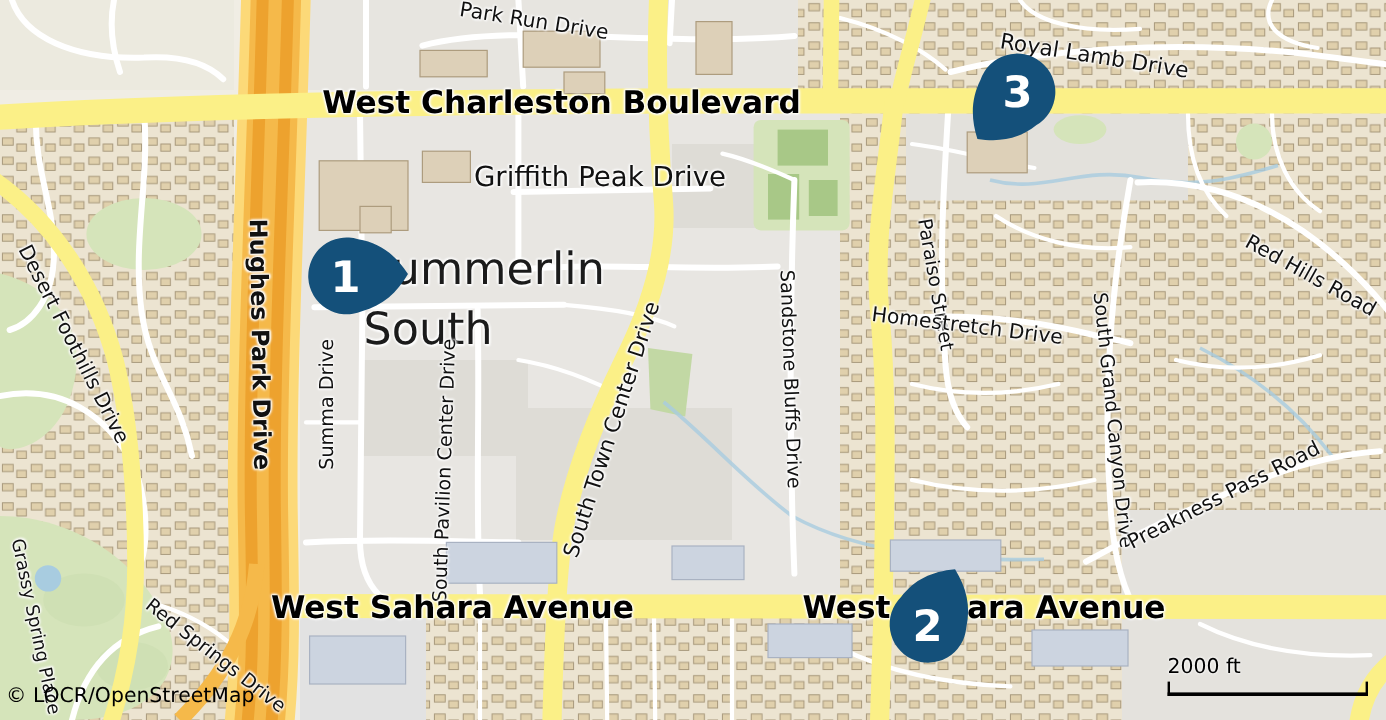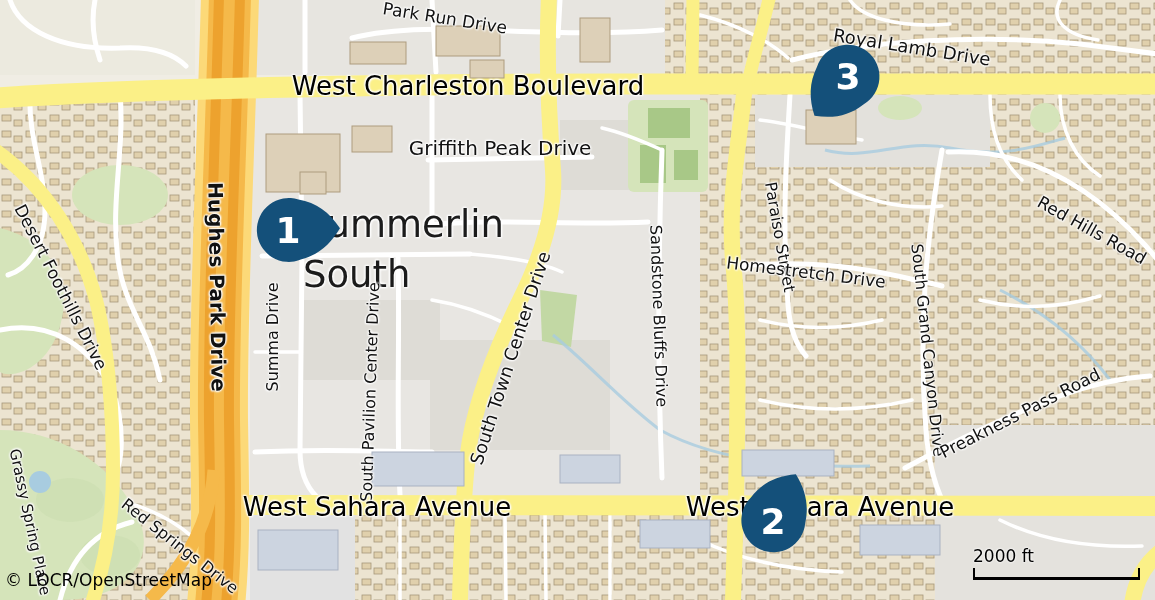--- a/index.html
+++ b/index.html
@@ -24,21 +24,21 @@
   .green{fill:var(--c-park);}
   .green-dark{fill:#a8c887;}
   .pond{fill:var(--c-water);}
 
   
   .lbl{
     position:absolute;transform:translate(-50%,-50%) rotate(var(--r,0deg));
     font-size:16px;color:#111;white-space:nowrap;
     text-shadow:0 0 2px #fff,0 0 2px #fff,0 0 3px #fff,1px 1px 2px #fff,-1px -1px 2px #fff;
   }
-  .lbl-bold{font-weight:normal;font-size:26px;color:#000;}
+  .lbl-bold{font-weight:bold;font-size:26px;color:#000;}
   .place-lbl{
     position:absolute;left:303px;top:200px;font-size:37px;line-height:1.35;
     color:#1b1b1b;white-space:pre-line;
     text-shadow:0 0 3px #fff,0 0 3px #fff,1px 1px 2px #fff,-1px -1px 2px #fff;
   }
   .attribution{position:absolute;left:5px;top:570px;font-size:17px;color:#000;}
   .scale-label{position:absolute;left:973px;top:546px;width:160px;text-align:left;
     font-size:17px;color:#000;padding-right:6px;
     text-shadow:0 0 2px #fff,0 0 3px #fff;}
   .scale-bar{position:absolute;left:973px;top:568px;width:163px;height:9px;
@@ -187,21 +187,21 @@
 
   <div class="overlay">
     <div class="place-lbl">Summerlin
 South</div>
 
     <div class="lbl" style="left:445px;top:18px;--r:9deg;font-size:17px;">Park Run Drive</div>
     <div class="lbl lbl-bold" style="left:468px;top:86px;">West Charleston Boulevard</div>
     <div class="lbl" style="left:912px;top:47px;--r:9deg;font-size:18px;">Royal Lamb Drive</div>
     <div class="lbl" style="left:217px;top:287px;--r:89deg;font-size:20px;font-weight:bold;">Hughes Park Drive</div>
     <div class="lbl" style="left:61px;top:287px;--r:63deg;font-size:17px;">Desert Foothills Drive</div>
-    <div class="lbl" style="left:500px;top:148px;font-size:20px;">Griffith Peak Drive</div>
+    <div class="lbl" style="left:500px;top:148px;font-size:23px;">Griffith Peak Drive</div>
     <div class="lbl" style="left:510px;top:358px;--r:-72deg;font-size:18px;">South Town Center Drive</div>
     <div class="lbl" style="left:272px;top:337px;--r:-90deg;">Summa Drive</div>
     <div class="lbl" style="left:370px;top:392px;--r:-88deg;">South Pavilion Center Drive</div>
     <div class="lbl" style="left:659px;top:316px;--r:88deg;">Sandstone Bluffs Drive</div>
     <div class="lbl" style="left:780px;top:237px;--r:80deg;">Paraiso Street</div>
     <div class="lbl" style="left:806px;top:272px;--r:7deg;font-size:17px;">Homestretch Drive</div>
     <div class="lbl" style="left:1092px;top:230px;--r:29deg;font-size:17px;">Red Hills Road</div>
     <div class="lbl" style="left:928px;top:350px;--r:84deg;">South Grand Canyon Drive</div>
     <div class="lbl" style="left:1020px;top:413px;--r:-27deg;font-size:17px;">Preakness Pass Road</div>
     <div class="lbl lbl-bold" style="left:377px;top:507px;">West Sahara Avenue</div>

